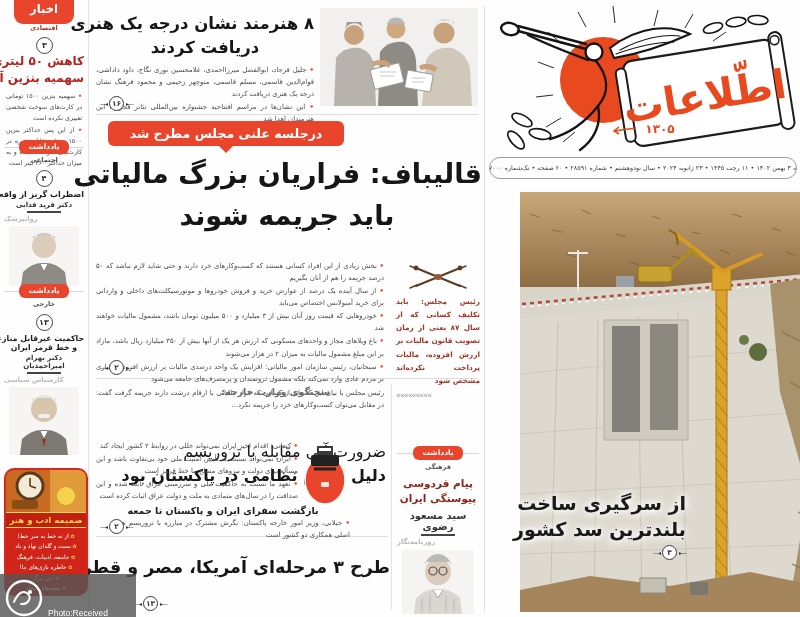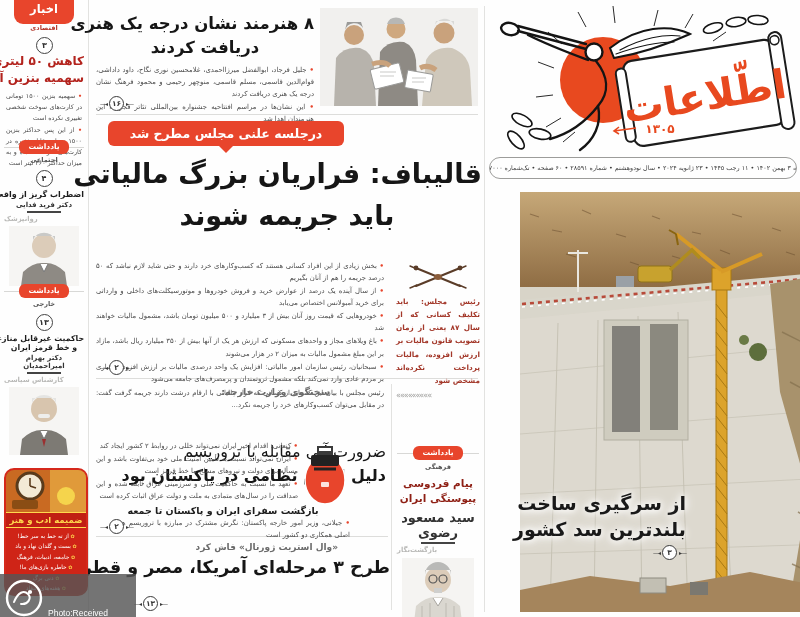--- a/index.html
+++ b/index.html
@@ -22,21 +22,21 @@
   .marker .num{display:inline-block;width:13px;height:13px;line-height:13px;border:1px solid #3a3a3a;border-radius:50%;
     text-align:center;font-size:7.5px;font-weight:700;background:#fff;}
   .circnum{display:inline-block;width:15px;height:15px;line-height:15px;border:1.2px solid #444;border-radius:50%;
     text-align:center;font-size:8px;font-weight:700;color:#333;background:#fff;}
   
   .badge-row{display:flex;align-items:center;}
   .badge-row::before,.badge-row::after{content:"";flex:1;height:1px;background:#d8d8d6;}
   .badge{background:#e8452c;color:#fff;font-size:7.5px;font-weight:700;padding:2px 9px 3px;border-radius:6px;white-space:nowrap;}
   .cat{font-size:6.5px;font-weight:700;color:#b3362a;text-align:center;}
   .note-title{font-weight:900;color:#8e1f14;text-align:center;white-space:nowrap;}
-  .note-author{font-size:13px;font-weight:700;color:#333;text-align:center;}
+  .note-author{font-size:10px;font-weight:700;color:#333;text-align:center;}
   .note-role{font-size:6.8px;color:#b9b9b7;font-weight:700;text-align:left;letter-spacing:1px;}
   .mini-div{width:34px;height:2px;background:#444;margin:2px auto;}
   .deco-zigzag{color:#9a9a98;font-size:8px;letter-spacing:-1px;text-align:left;direction:ltr;}
   .deco-zigzag::before{content:"«««««««««";}
   
   .banner{background:#e8452c;border-radius:6px;color:#fff;font-size:12.5px;font-weight:800;
     display:flex;align-items:center;justify-content:center;}
   .banner::after{content:"";position:absolute;left:50%;bottom:-7px;margin-left:-8px;
     border:8px solid transparent;border-top:8px solid #e8452c;border-bottom:0;}
   
@@ -268,38 +268,37 @@
     <p>تعهد ما نسبت به حاکمیت ملی و سرزمینی عراق ثابت شده و این صداقت را در سال‌های متمادی به ملت و دولت عراق اثبات کرده است</p>
   </div>
   <div class="abs" style="left:96px;top:505px;width:254px;text-align:center;font-size:9.5px;font-weight:900;color:#1d1d1d;">بازگشت سفرای ایران و پاکستان تا جمعه</div>
   <div class="abs bullets" style="left:110px;top:517px;width:240px;">
     <p>جیلانی، وزیر امور خارجه پاکستان: نگرش مشترک در مبارزه با تروریسم هسته اصلی همکاری دو کشور است</p>
   </div>
   <div class="abs marker" style="left:100px;top:519px;">
       <span class="num">۲</span>
     </div>
 
-  <div class="abs kicker" style="left:96px;top:542px;width:242px;text-align:right;font-size:9px;">«وال استریت ژورنال» فاش کرد</div>
   <div class="abs" style="left:96px;top:554px;width:294px;text-align:center;">
     <div class="headline" style="font-size:17.5px;line-height:1.5;">طرح ۳ مرحله‌ای آمریکا، مصر و قطر</div>
   </div>
   <div class="abs marker" style="left:134px;top:596px;">
       <span class="num">۱۳</span>
     </div>
 
   <div class="abs" style="left:397px;top:446px;width:82px;">
     <div class="badge-row">
       <span class="badge">یادداشت</span>
     </div>
     <div class="cat" style="margin-top:3px;color:#555;">فرهنگی</div>
     <div class="note-title" style="font-size:10.5px;line-height:1.55;margin-top:4px;">پیام فردوسی</div>
     <div class="note-title" style="font-size:10.5px;line-height:1.4;">پیوستگی ایران</div>
     <div class="note-author" style="margin-top:4px;">سید مسعود رضوی</div>
     <div class="mini-div"></div>
-    <div class="note-role">بازگشت‌نگار</div>
+    <div class="note-role">روزنامه‌نگار</div>
     <svg width="72" height="64" viewBox="0 0 72 64" style="display:block;margin:4px auto 0;">
       <rect width="72" height="64" fill="#f5f4f2"></rect>
       <circle cx="36" cy="22" r="13" fill="#dcccb9"></circle>
       <path d="M23 17 a13 13 0 0 1 26 0 l0 -5 -26 0 z" fill="#b9b9b7"></path>
       <circle cx="31" cy="21" r="4" fill="none" stroke="#555" stroke-width="1.2"></circle>
       <circle cx="41" cy="21" r="4" fill="none" stroke="#555" stroke-width="1.2"></circle>
       <rect x="32" y="30" width="8" height="5" fill="#cfcfcd"></rect>
       <path d="M12 64 L14 48 Q24 38 36 39 Q48 38 58 48 L60 64 Z" fill="#dad7d0"></path>
       <path d="M20 48 v14 M28 45 v17 M44 45 v17 M52 48 v14" stroke="#bdbab2" stroke-width="1"></path>
       <path d="M31 40 L36 48 L41 40" fill="#fff" stroke="#a9a6a0" stroke-width="1"></path>

